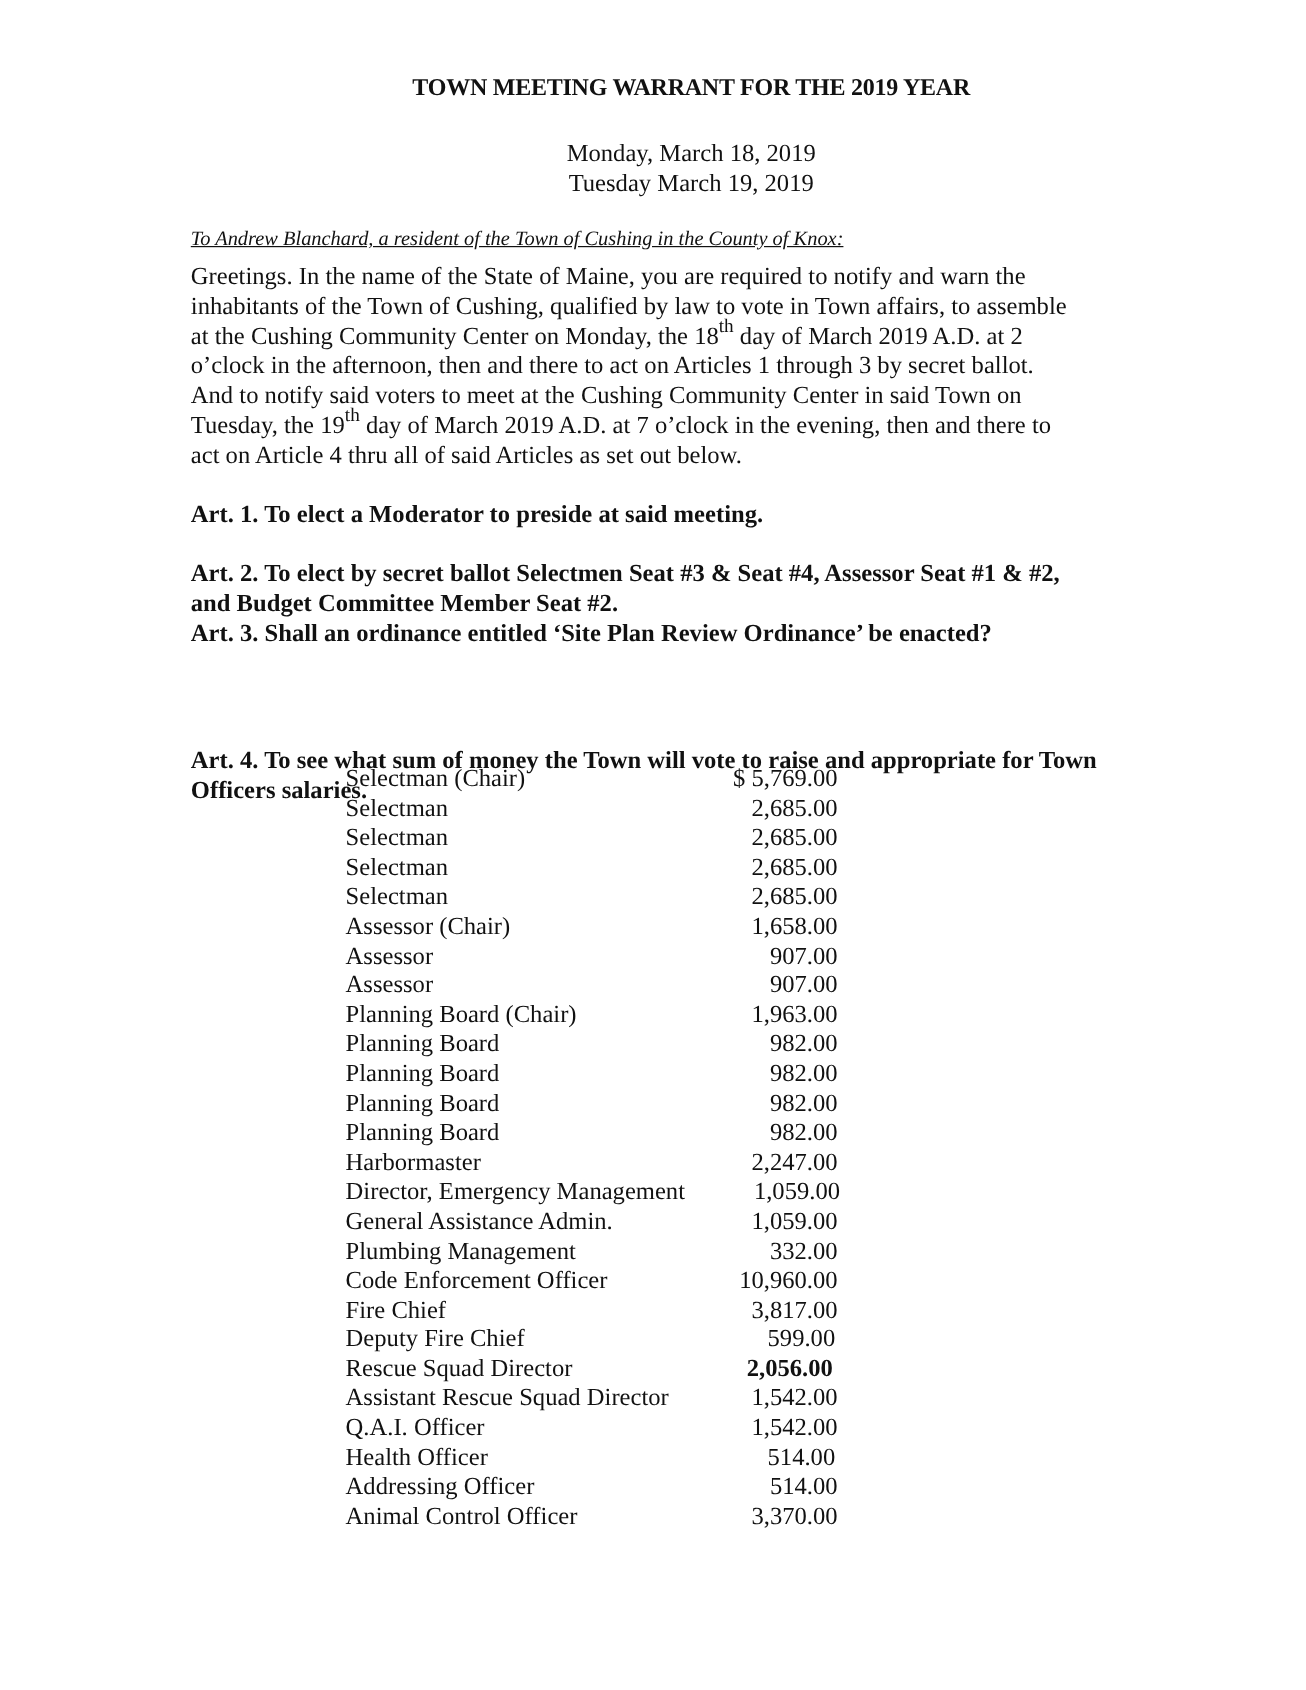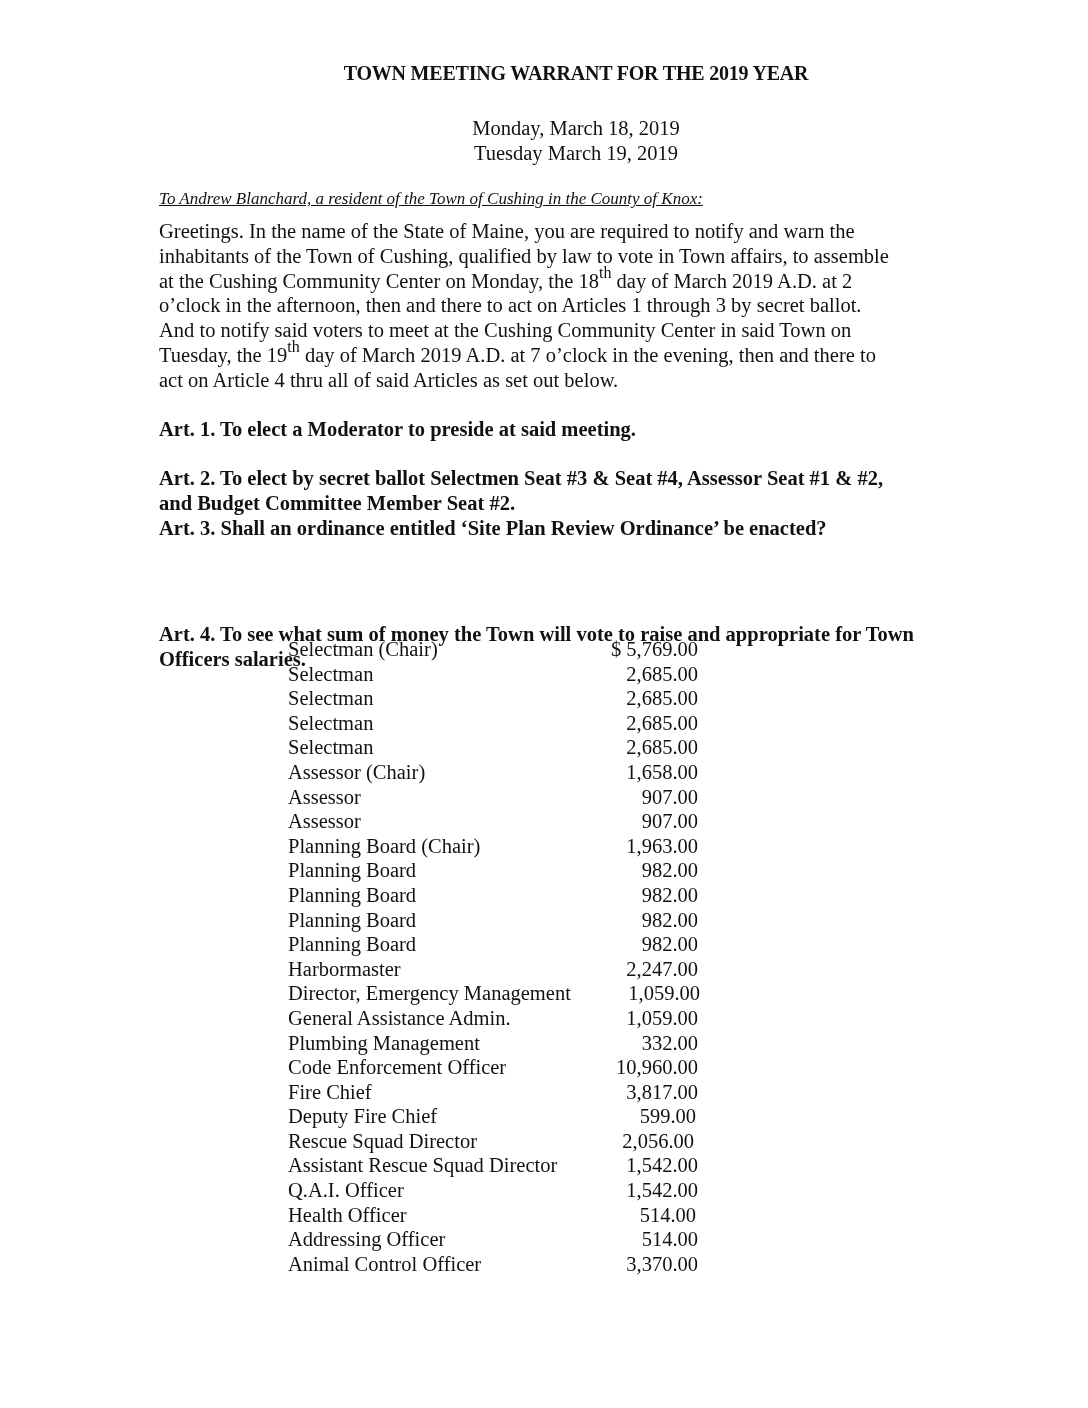--- a/index.html
+++ b/index.html
@@ -153,21 +153,21 @@
       <div class="salary-row">
         <span class="salary-title">Fire Chief</span>
         <span class="salary-amount">3,817.00</span>
       </div>
       <div class="salary-row">
         <span class="salary-title">Deputy Fire Chief</span>
         <span class="salary-amount" style="right: 12px;">599.00</span>
       </div>
       <div class="salary-row">
         <span class="salary-title">Rescue Squad Director</span>
-        <span class="salary-amount" style="right: 14px;">2,056.00</span>
+        <span class="salary-amount" style="right: 14px; font-weight: bold;">2,056.00</span>
       </div>
       <div class="salary-row">
         <span class="salary-title">Assistant Rescue Squad Director</span>
         <span class="salary-amount">1,542.00</span>
       </div>
       <div class="salary-row">
         <span class="salary-title">Q.A.I. Officer</span>
         <span class="salary-amount">1,542.00</span>
       </div>
       <div class="salary-row">

